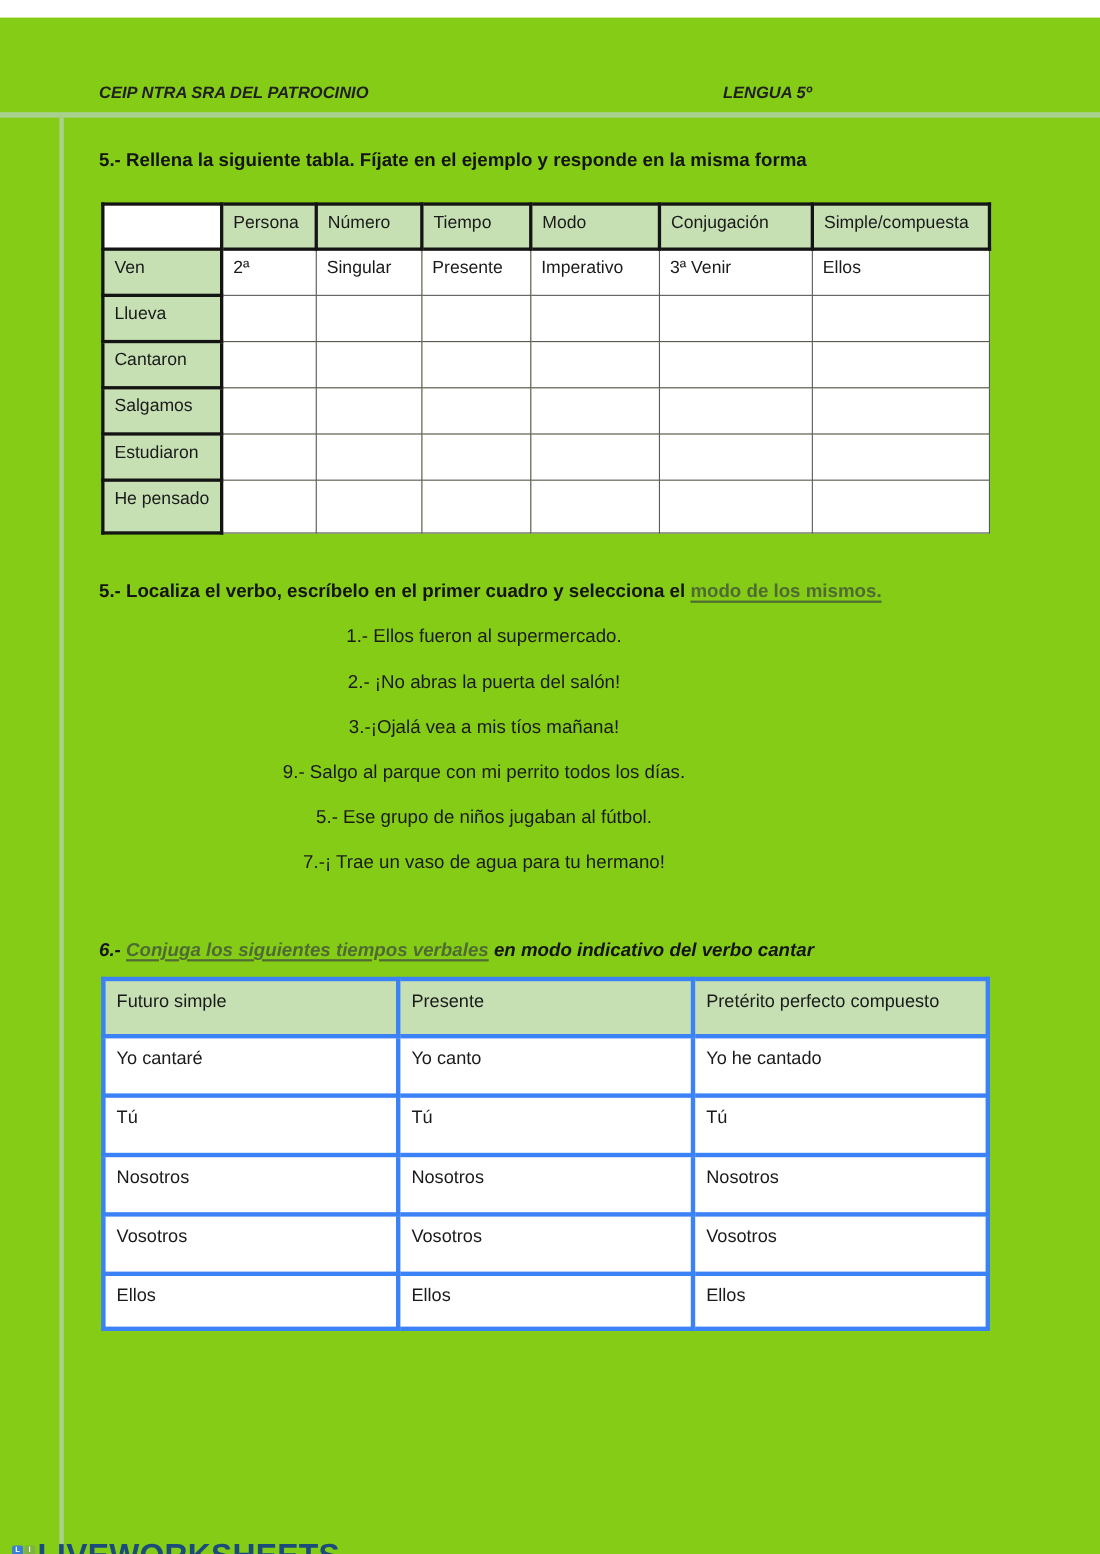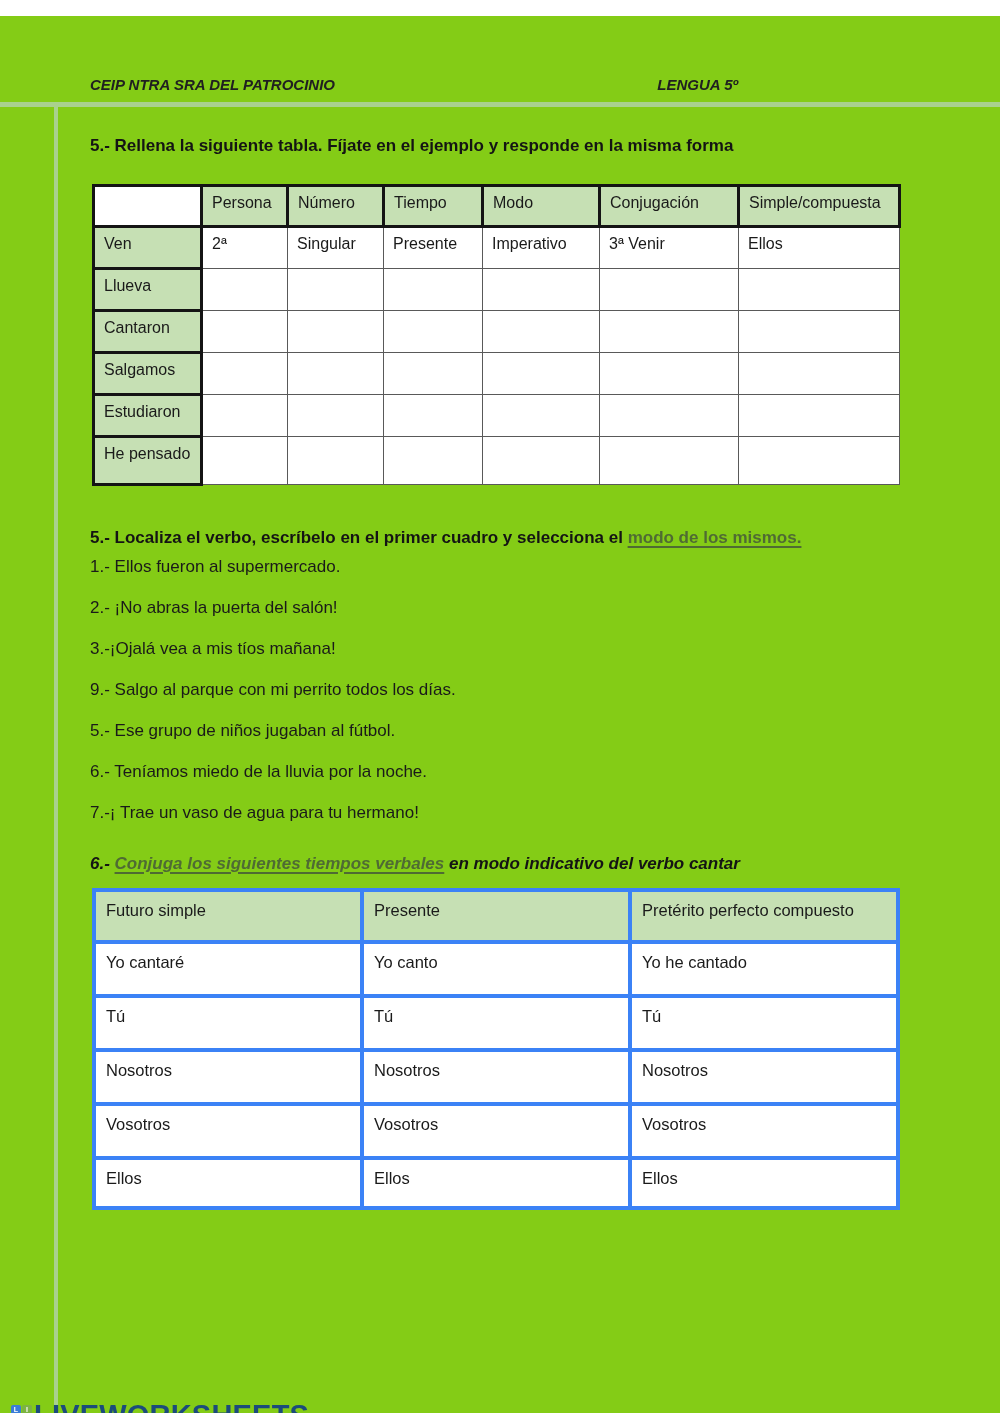--- a/index.html
+++ b/index.html
@@ -68,21 +68,21 @@
     border:4px solid #3b82f6;
     vertical-align:top;text-align:left;
     padding:9px 8px 4px 10px;
     font-weight:normal;
   }
   .table2 th{background:var(--cell-green);height:52px;}
   .table2 td{background:#ffffff;height:54px;}
   .table2 tbody tr:last-child td{height:50px;}
 
   
-  .sentences{position:absolute;left:90px;top:539px;width:700px;}
+  .sentences{position:absolute;left:90px;top:551px;width:700px;text-align:center;}
   .sentence{font-size:17px;line-height:24px;margin-bottom:17px;color:#1a1a1a;}
 
   
   .footer-logo{position:absolute;left:11px;top:1386px;display:flex;align-items:flex-start;}
   .logo-blocks{
     display:grid;grid-template-columns:10px 10px;grid-auto-rows:10px;gap:1px;
     margin-top:3px;
   }
   .logo-block{
     width:10px;height:10px;border-radius:2px;
@@ -198,21 +198,20 @@
 
   <div class="sec-title t5b"><span>5.- Localiza el verbo, escríbelo en el primer cuadro y selecciona el </span><span class="green-underline">modo de los mismos.</span></div>
 
   <div class="sentences">
 
   <div class="sentence">1.- Ellos fueron al supermercado.</div>
       <div class="sentence">2.- ¡No abras la puerta del salón!</div>
       <div class="sentence">3.-¡Ojalá vea a mis tíos mañana!</div>
       <div class="sentence">9.- Salgo al parque con mi perrito todos los días.</div>
       <div class="sentence">5.- Ese grupo de niños jugaban al fútbol.</div>
-      <div class="sentence">6.- Teníamos miedo de la lluvia por la noche.</div>
       <div class="sentence">7.-¡ Trae un vaso de agua para tu hermano!</div>
     </div>
 
   <div class="sec-title t6"><span>6.- </span><span class="green-underline">Conjuga los siguientes tiempos verbales</span><span> en modo indicativo del verbo cantar</span></div>
 
   <table class="table2">
     <colgroup>
       <col style="width:268px">
         <col style="width:268px">
         <col style="width:268px">

